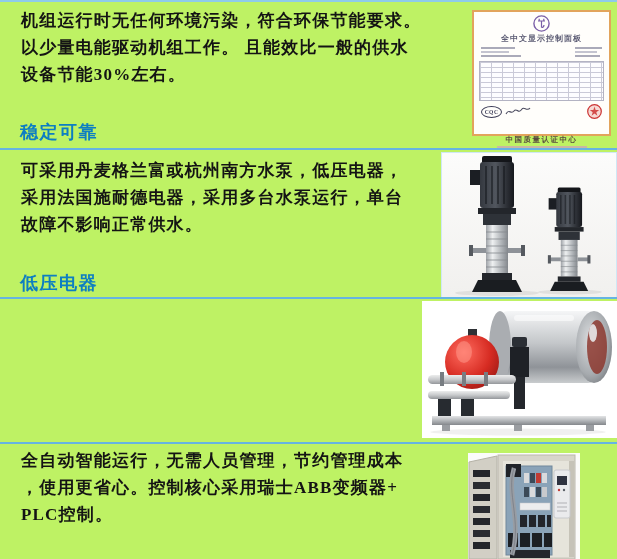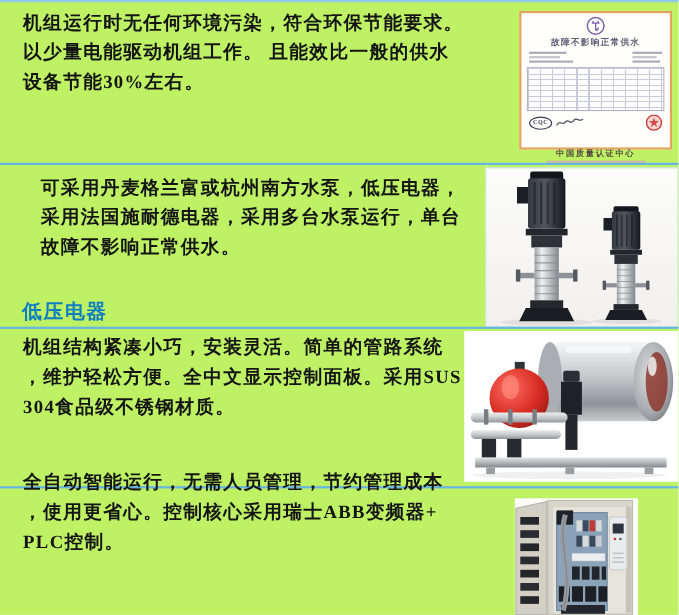--- a/index.html
+++ b/index.html
@@ -62,21 +62,21 @@
 
   <div class="para" style="top:7px;">机组运行时无任何环境污染，符合环保节能要求。
 以少量电能驱动机组工作。 且能效比一般的供水
 设备节能30%左右。</div>
 
   <div class="cert">
     <svg class="cert-logo" width="17" height="17" viewBox="0 0 17 17">
       <circle cx="8.5" cy="8.5" r="7.6" fill="none" stroke="#7a5fa8" stroke-width="1.4"></circle>
       <path d="M5 6 H12 M6.2 3.8 V6 M10.8 3.8 V6 M8.5 6 V12.5 M8.5 12.5 Q11 12.5 11 10" fill="none" stroke="#7a5fa8" stroke-width="1.2"></path>
     </svg>
-    <div class="cert-title">故障不影响正常供水</div>
+    <div class="cert-title">全中文显示控制面板</div>
     <div class="cert-meta">
       <div class="meta-col">
         <div class="bar" style="width:34px;"></div>
         <div class="bar light" style="width:28px;"></div>
         <div class="bar" style="width:40px;"></div>
       </div>
       <div class="meta-col">
         <div class="bar" style="width:27px;"></div>
         <div class="bar light" style="width:22px;"></div>
         <div class="bar" style="width:25px;"></div>
@@ -90,22 +90,23 @@
       </svg>
       <svg width="15" height="15" viewBox="0 0 15 15" style="margin-left:auto;">
         <circle cx="7.5" cy="7.5" r="6.8" fill="#f6d9d4" stroke="var(--stamp-red,#cc3333)" stroke-width="1.2"></circle>
         <path d="M7.5 2.5 L8.6 6 L12.2 6 L9.3 8.2 L10.4 11.7 L7.5 9.5 L4.6 11.7 L5.7 8.2 L2.8 6 L6.4 6 Z" fill="var(--stamp-red,#cc3333)" opacity="0.85"></path>
       </svg>
     </div>
     <div class="cert-issuer">中国质量认证中心</div>
     <div class="cert-foot"></div>
   </div>
 
+  <div class="h2" style="top:120px;">稳定可靠</div>
   <div class="rule" style="top:148px;"></div>
-  <div class="para" style="top:157px;margin-left:16px;">可采用丹麦格兰富或杭州南方水泵，低压电器，
+  <div class="para" style="top:157px;">可采用丹麦格兰富或杭州南方水泵，低压电器，
 采用法国施耐德电器，采用多台水泵运行，单台
 故障不影响正常供水。</div>
 
   <div class="photo-pumps">
     <svg width="174" height="144" viewBox="0 0 174 144">
       <defs>
         <linearGradient id="motorG" x1="0" y1="0" x2="1" y2="0">
           <stop offset="0" stop-color="#34383f"></stop>
             <stop offset="0.45" stop-color="#51565e"></stop>
             <stop offset="1" stop-color="#16181d"></stop>
@@ -135,23 +136,20 @@
       </defs>
       <ellipse cx="55" cy="140" rx="42" ry="3" fill="#000" opacity="0.07"></ellipse>
       <ellipse cx="128" cy="139" rx="32" ry="2.5" fill="#000" opacity="0.07"></ellipse>
       <use href="#pumpshape" transform="translate(14,1)"></use>
       <use href="#pumpshape" transform="translate(96,33) scale(0.76)"></use>
     </svg>
   </div>
 
   <div class="h2" style="top:271px;">低压电器</div>
   <div class="rule" style="top:297px;"></div>
-  <div class="para" style="top:302px; width:432px;">机组结构紧凑小巧，安装灵活。简单的管路系统
-，维护轻松方便。全中文显示控制面板。采用SUS
-304食品级不锈钢材质。</div>
 
   <div class="photo-equip">
     <svg width="195" height="137" viewBox="0 0 195 137">
       <defs>
         <linearGradient id="tankG" x1="0" y1="0" x2="0" y2="1">
           <stop offset="0" stop-color="#f5f6f7"></stop>
             <stop offset="0.45" stop-color="#c3c6c9"></stop>
             <stop offset="0.78" stop-color="#8f9398"></stop>
             <stop offset="1" stop-color="#c9ccce"></stop>
         </linearGradient>
@@ -202,21 +200,21 @@
       <rect x="39" y="98" width="13" height="17" fill="#272b30"></rect>
 
       <rect x="10" y="115" width="174" height="9" fill="url(#baseG)"></rect>
       <rect x="20" y="124" width="8" height="6" fill="#9a9da1"></rect>
       <rect x="92" y="124" width="8" height="6" fill="#9a9da1"></rect>
       <rect x="164" y="124" width="8" height="6" fill="#9a9da1"></rect>
     </svg>
   </div>
 
   <div class="rule" style="top:442px;"></div>
-  <div class="para" style="top:425px; width:432px;">全自动智能运行，无需人员管理，节约管理成本
+  <div class="para" style="top:447px; width:432px;">全自动智能运行，无需人员管理，节约管理成本
 ，使用更省心。控制核心采用瑞士ABB变频器+
 PLC控制。</div>
 
   <div class="photo-cabinet">
     <svg width="112" height="106" viewBox="0 0 112 106">
 
       <polygon points="1,9 29,3 29,106 1,106" fill="#d2cfc5" stroke="#b5b2a6" stroke-width="1"></polygon>
       <rect x="5" y="17" width="17" height="7" fill="#24262b"></rect>
       <rect x="5" y="29" width="17" height="7" fill="#2a2c31"></rect>
       <rect x="5" y="41" width="17" height="7" fill="#24262b"></rect>

